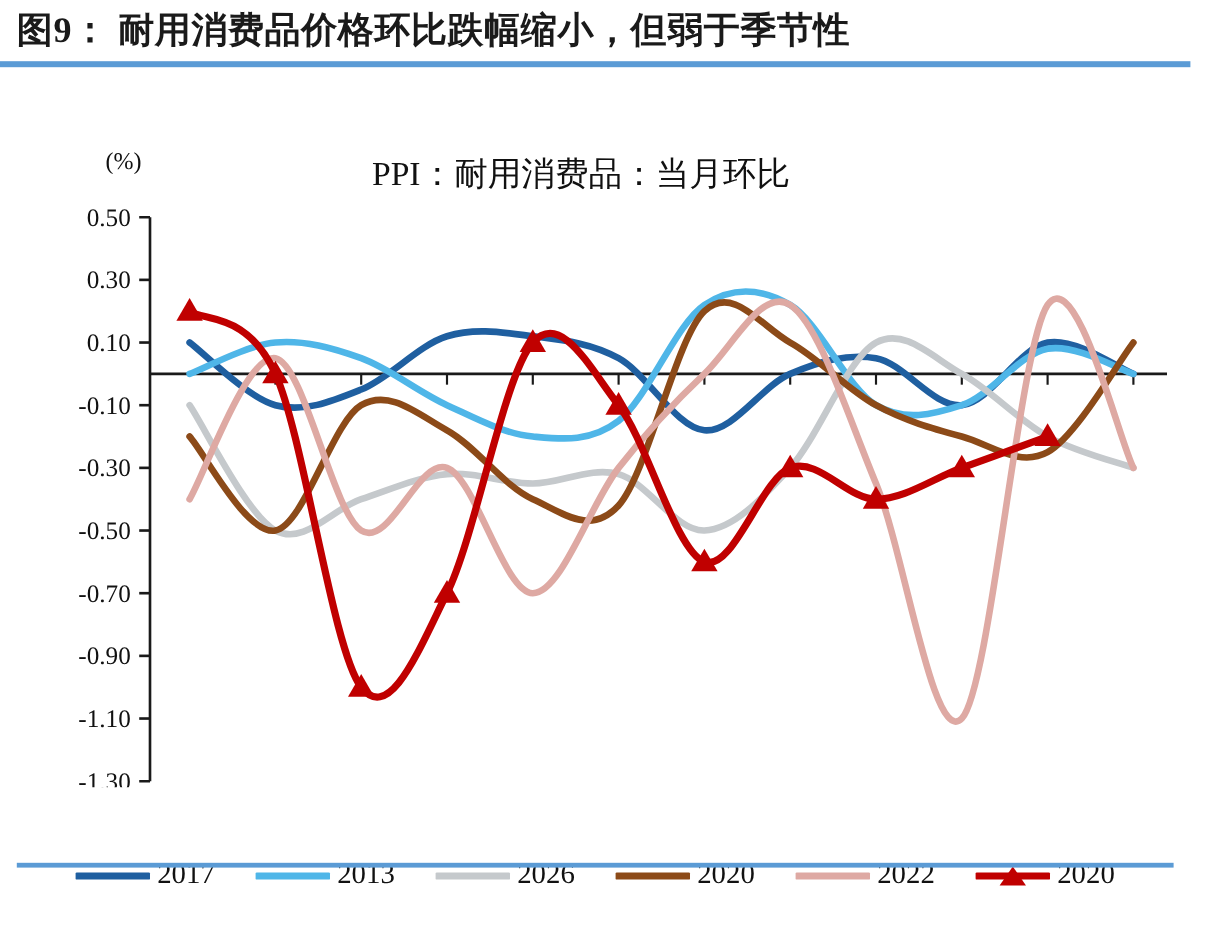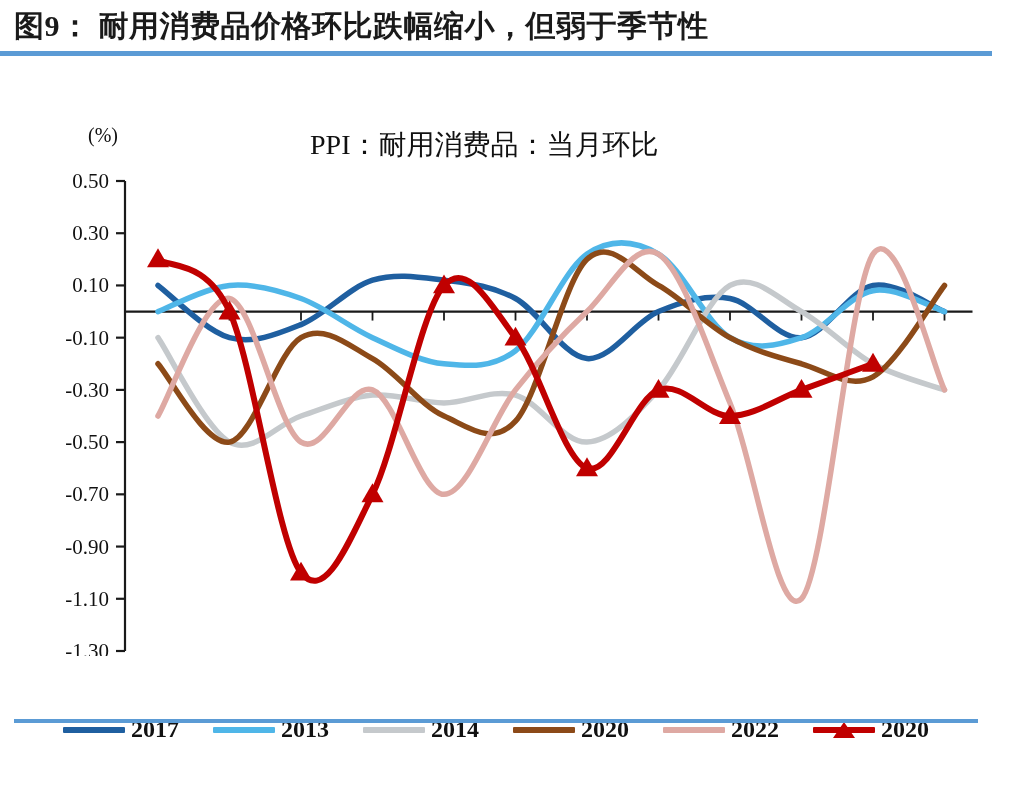--- a/index.html
+++ b/index.html
@@ -61,21 +61,20 @@
   }
   
   .legend{
     position:absolute;
     left:0;right:0;
     top:660px;
     display:flex;
     justify-content:center;
     align-items:flex-end;
     gap:34px;
-    font-weight:bold;
   }
   .legend-item{
     display:flex;
     align-items:center;
     gap:6px;
   }
   .legend-swatch{
     width:62px;height:6px;
     border-radius:1px;
     position:relative;
@@ -208,21 +207,21 @@
         <div class="legend-item">
           <span class="legend-swatch" style="background: rgb(31, 95, 160);"></span>
           <span class="legend-label">2017</span>
         </div>
         <div class="legend-item">
           <span class="legend-swatch" style="background: rgb(79, 182, 232);"></span>
           <span class="legend-label">2013</span>
         </div>
         <div class="legend-item">
           <span class="legend-swatch" style="background: rgb(197, 201, 204);"></span>
-          <span class="legend-label">2014</span>
+          <span class="legend-label">2026</span>
         </div>
         <div class="legend-item">
           <span class="legend-swatch" style="background: rgb(140, 74, 24);"></span>
           <span class="legend-label">2020</span>
         </div>
         <div class="legend-item">
           <span class="legend-swatch" style="background: rgb(222, 169, 163);"></span>
           <span class="legend-label">2022</span>
         </div>
         <div class="legend-item">

